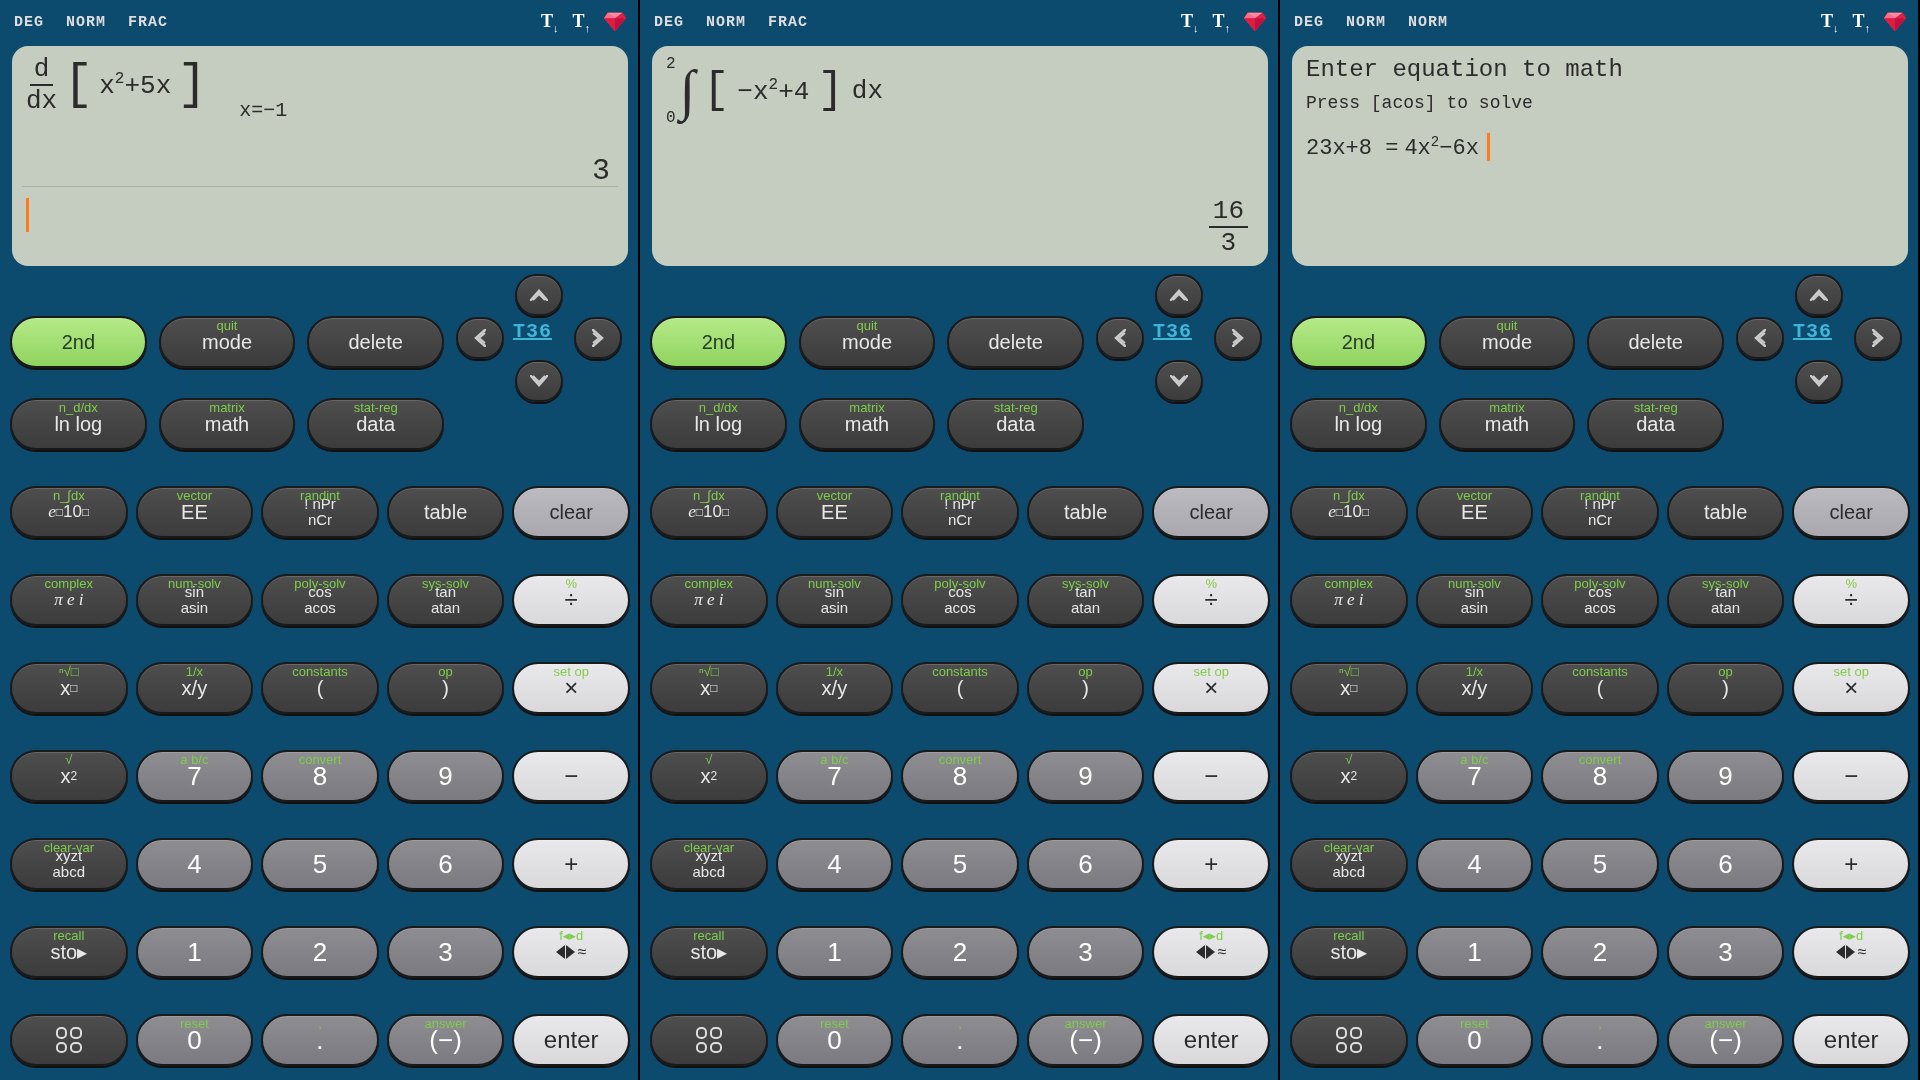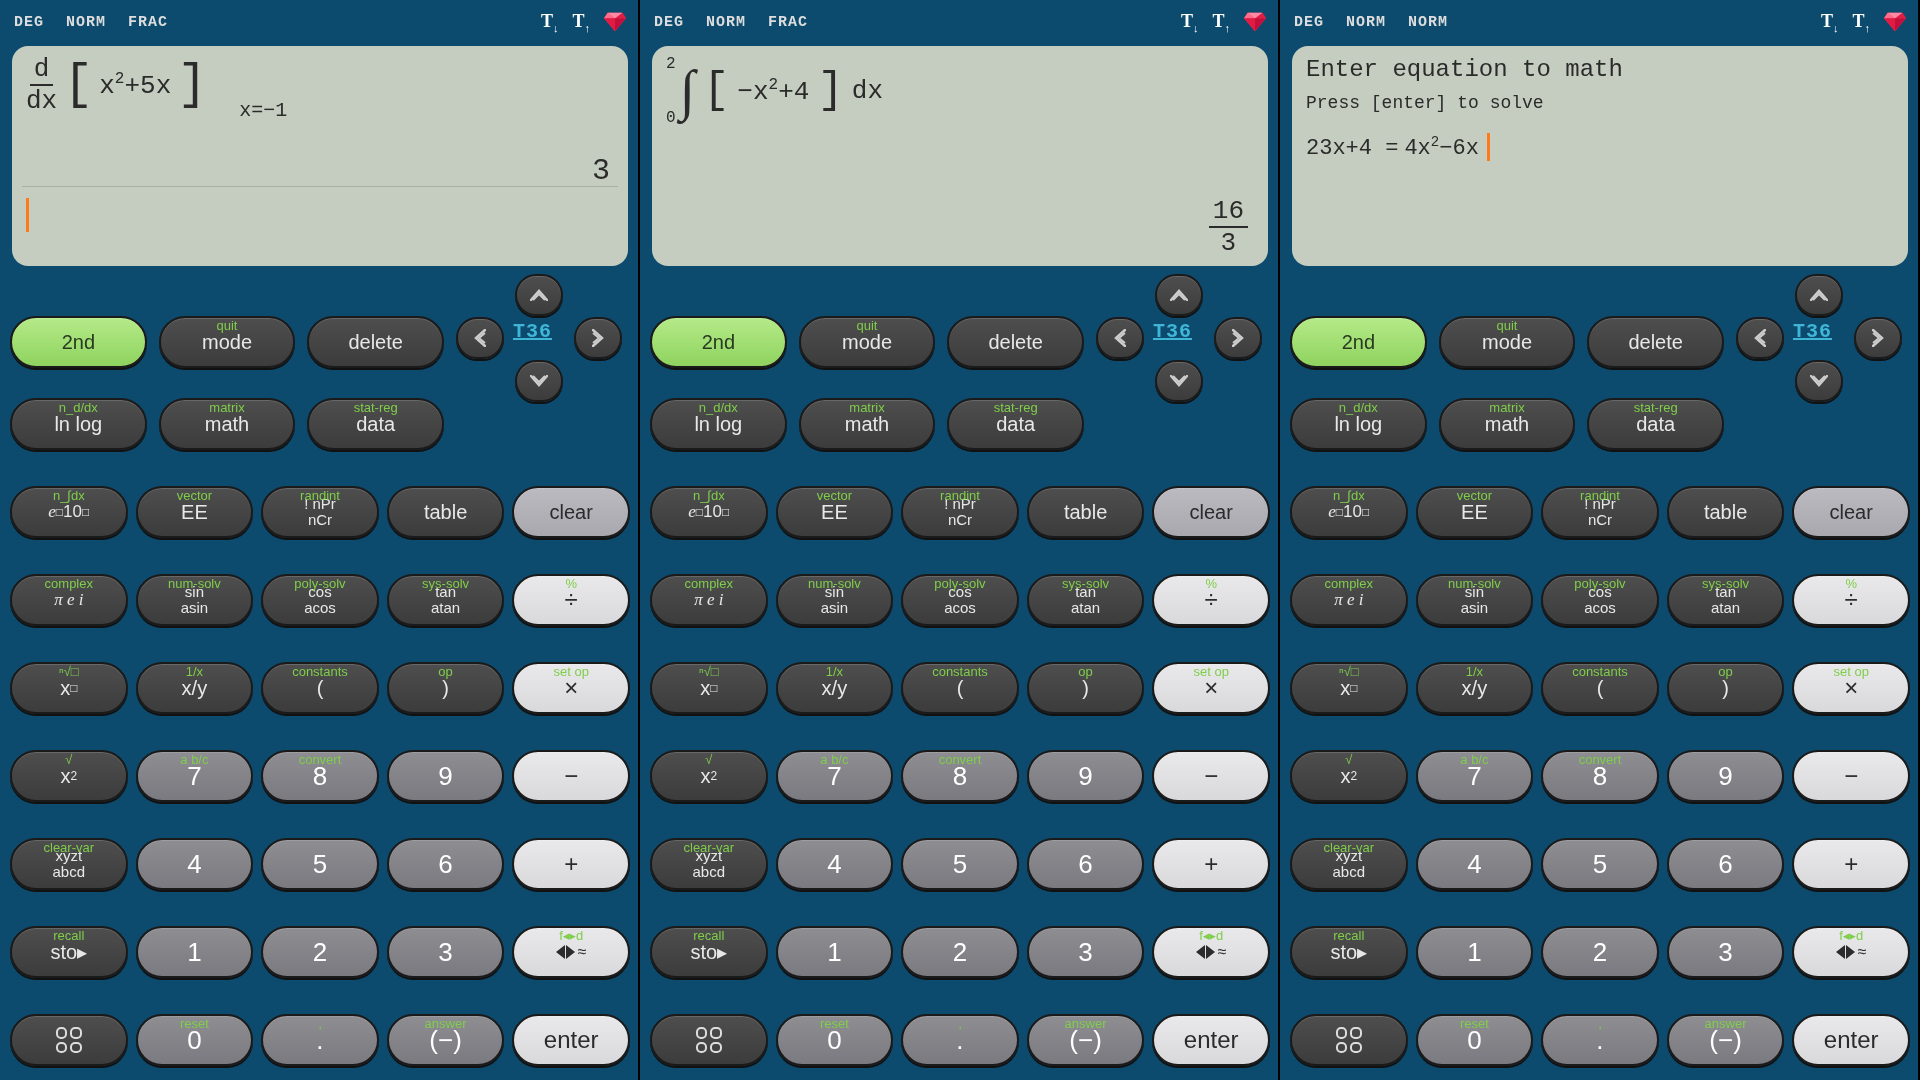--- a/index.html
+++ b/index.html
@@ -668,23 +668,23 @@
             <polygon points="4,0 12,6 0,6" fill="#ff6b88"></polygon>
             <polygon points="20,0 24,6 12,6" fill="#e01b44"></polygon>
             <polygon points="4,0 20,0 12,6" fill="#ff8aa2"></polygon>
             <polygon points="0,6 12,6 12,20" fill="#e01b44"></polygon>
             <polygon points="12,6 24,6 12,20" fill="#c2103a"></polygon>
           </svg></span>
     </div>
   </div>
     <div class="screen">
     <div class="eq-title">Enter equation to math</div>
-    <div class="eq-sub">Press [enter] to solve</div>
+    <div class="eq-sub">Press [acos] to solve</div>
     <div class="eq-line">
-      <span>23x+4 =</span>
+      <span>23x+8 =</span>
       <span>4x<span class="sup" style="font-size:14px;vertical-align:super">2</span>−6x</span>
       <span class="curs"></span>
     </div>
   </div>
     <div class="keys">
   <div class="krow" style="height:96px">
     <div class="row1-left">
       <div class="kcol">
             <div class="btn green">2nd</div>
           </div>

